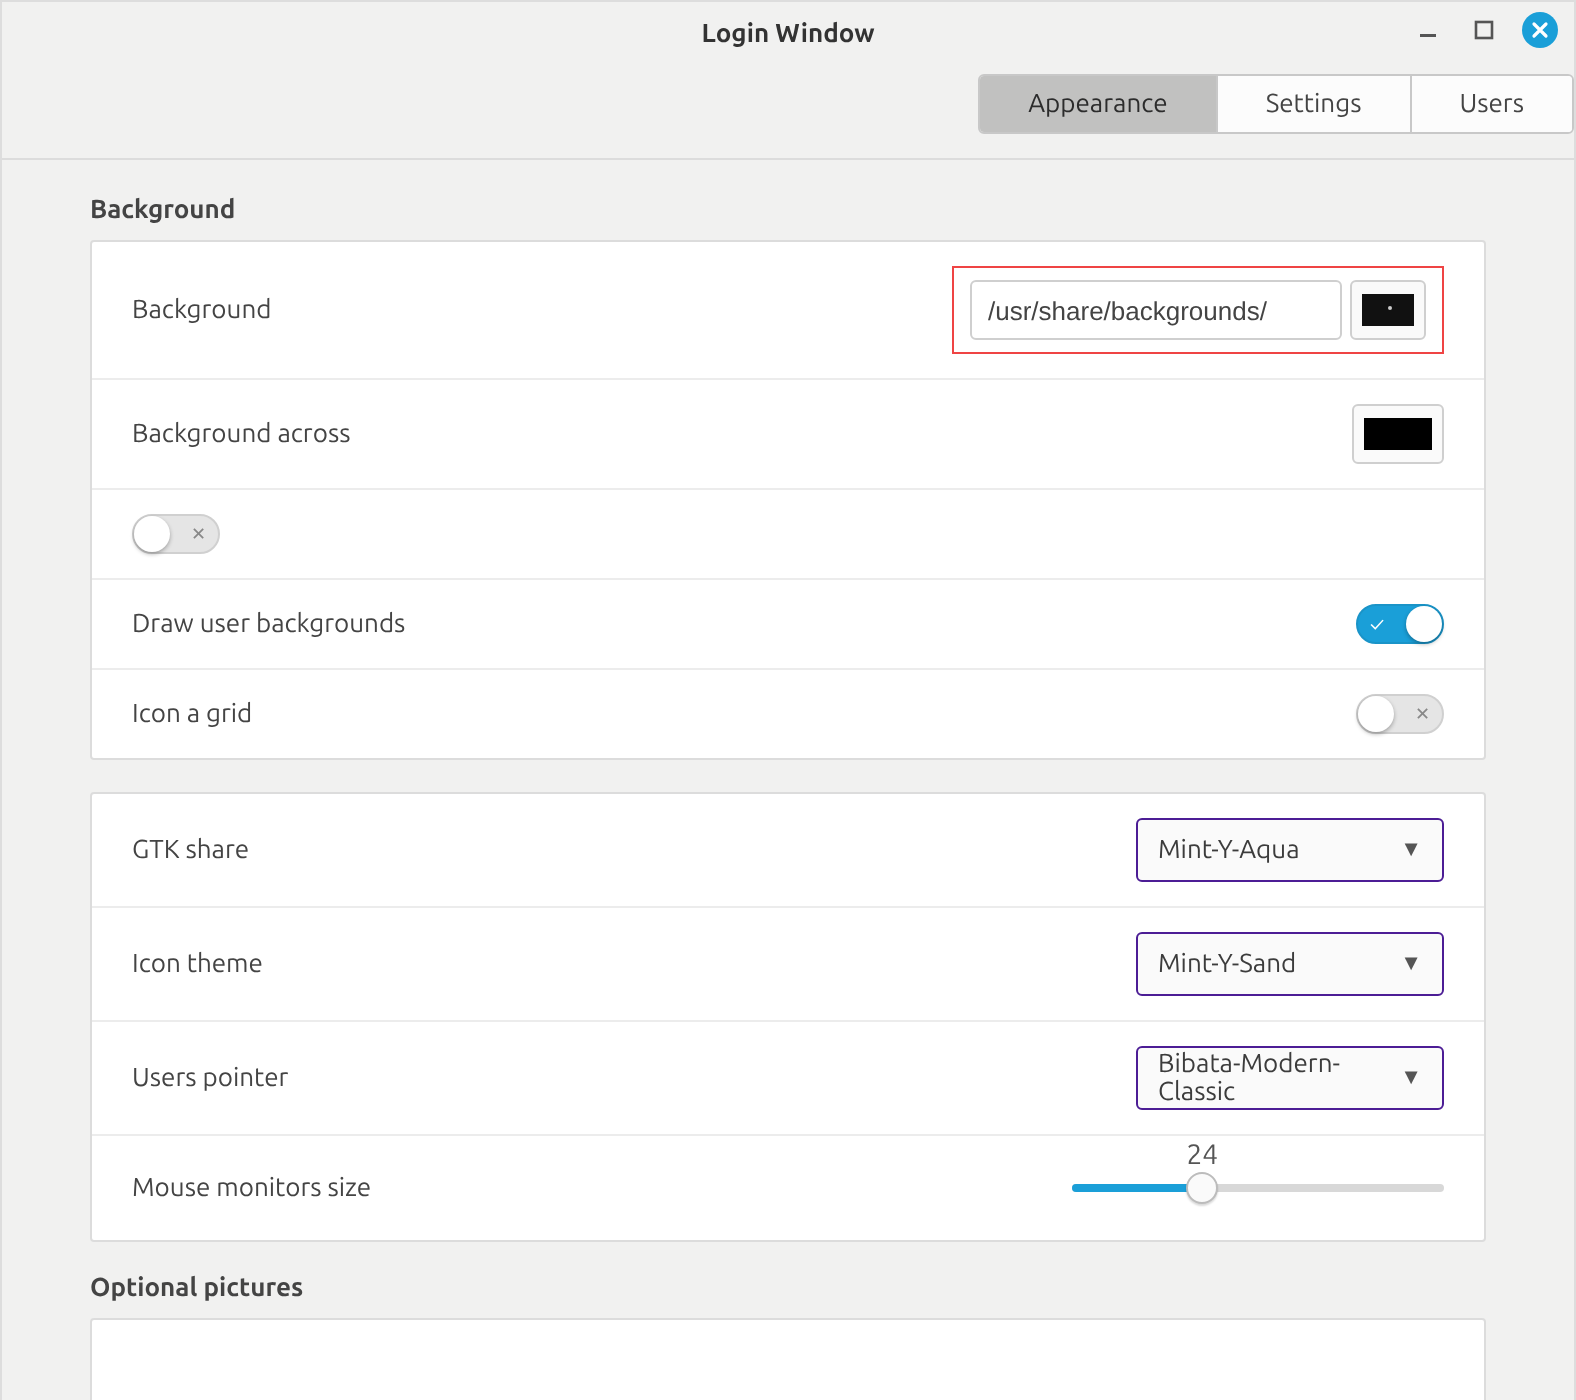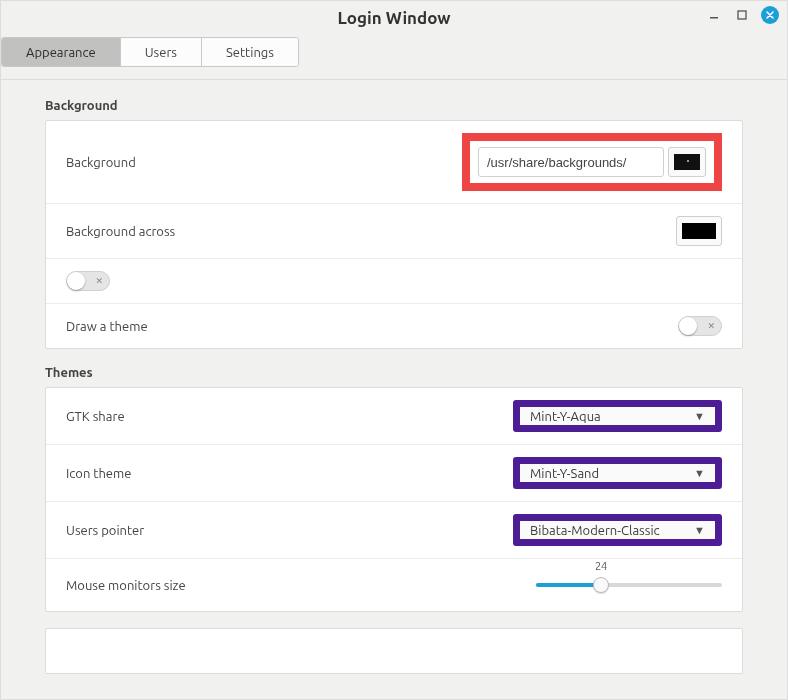--- a/index.html
+++ b/index.html
@@ -20,21 +20,21 @@
     .titlebar {
       background: #f1f1f0;
       height: 32px;
       display: flex;
       align-items: center;
       justify-content: center;
       position: relative;
     }
     .titlebar .title {
       font-weight: bold;
-      font-size: 17px;
+      font-size: 13px;
       color: #333;
     }
     .titlebar .window-controls {
       position: absolute;
       right: 8px;
       top: 5px;
       display: flex;
       align-items: center;
       gap: 10px;
     }
@@ -55,21 +55,21 @@
       background: #1a9fd8;
       display: inline-flex;
       align-items: center;
       justify-content: center;
       cursor: pointer;
     }
     .win-close svg { display: block; }
 
     .tabbar {
       display: flex;
-      justify-content: flex-start;
+      justify-content: flex-end;
       padding: 4px 0 12px 0;
       border-bottom: 1px solid #dcdcdc;
       background: #f1f1f0;
     }
     .tabgroup {
       display: flex;
       border: 1px solid #c8c8c8;
       border-radius: 3px;
       overflow: hidden;
       background: #fff;
@@ -152,21 +152,21 @@
       top: 50%;
       transform: translateY(-50%);
       font-size: 9px;
       color: #888;
     }
     .toggle.off .mark { right: 6px; }
     .toggle.on .mark { left: 6px; color: #fff; font-size: 10px; }
 
     
     .highlight-wrap {
-      border: 8px solid #ef4444;
+      border: 1px solid #ef4444;
       padding: 6px 8px;
       display: flex;
       align-items: center;
       gap: 4px;
       margin-left: 32px;
     }
     .text-entry {
       border: 1px solid #cfcfcf;
       border-radius: 3px;
       background: #fff;
@@ -214,24 +214,24 @@
       cursor: pointer;
     }
     .swatch {
       width: 34px;
       height: 16px;
       background: #000;
     }
 
     
     .combo {
-      border: 7px solid #4c1d95;
+      border: 1px solid #4c1d95;
       border-radius: 3px;
       background: #fafafa;
-      width: 209px;
+      width: 154px;
       height: 32px;
       padding: 0 10px;
       display: flex;
       align-items: center;
       justify-content: space-between;
       cursor: pointer;
     }
     .combo .chev { color: #555; font-size: 11px; }
 
     
@@ -269,21 +269,21 @@
       background: #fafafa;
       border: 1px solid #bcbcbc;
       box-shadow: 0 1px 1px rgba(0,0,0,0.15);
       cursor: pointer;
     }
     .slider-value {
       position: absolute;
       left: 35%;
       top: -11px;
       transform: translateX(-50%);
-      font-size: 11px;
+      font-size: 14px;
       color: #555;
     }
   </style>
 </head>
 <body>
 
 <div class="outer">
   <div class="titlebar">
     <span class="title">Login Window</span>
     <div class="window-controls">
@@ -301,22 +301,22 @@
         <svg width="10" height="10" viewBox="0 0 10 10">
             <path d="M2 2 L8 8 M8 2 L2 8" stroke="#fff" stroke-width="1.6" stroke-linecap="round"></path>
           </svg>
       </span>
     </div>
   </div>
 
   <div class="tabbar">
     <div class="tabgroup">
       <div class="tab active">Appearance</div>
+      <div class="tab">Settings</div>
       <div class="tab">Users</div>
-      <div class="tab">Settings</div>
     </div>
   </div>
 
   <div class="content">
 
     <div class="section-title">Background</div>
     <div class="panel">
 
       <div class="row">
         <span class="row-label">Background</span>
@@ -337,32 +337,38 @@
         </span>
       </div>
 
       <div class="row">
         <span class="toggle off">
           <span class="mark">✕</span>
           <span class="knob"></span>
         </span>
       </div>
 
-
-      <div class="row">
-        <span class="row-label">Draw a theme</span>
+      <div class="row">
+        <span class="row-label">Draw user backgrounds</span>
+        <span class="toggle on">
+          <span class="mark">✓</span>
+          <span class="knob"></span>
+        </span>
+      </div>
+
+      <div class="row">
+        <span class="row-label">Icon a grid</span>
         <span class="toggle off">
           <span class="mark">✕</span>
           <span class="knob"></span>
         </span>
       </div>
 
     </div>
 
-    <div class="section-title">Themes</div>
     <div class="panel">
 
       <div class="row">
         <span class="row-label">GTK share</span>
         <span class="combo">
           <span>Mint-Y-Aqua</span>
           <span class="chev">▼</span>
         </span>
       </div>
 
@@ -388,20 +394,21 @@
           <span class="slider-value">24</span>
           <span class="slider-track">
             <span class="slider-fill"></span>
           </span>
           <span class="slider-thumb"></span>
         </span>
       </div>
 
     </div>
 
+    <div class="section-title">Optional pictures</div>
     <div class="panel">
 
       <div class="row">
         
         
       </div>
 
     </div>
 
   </div>

